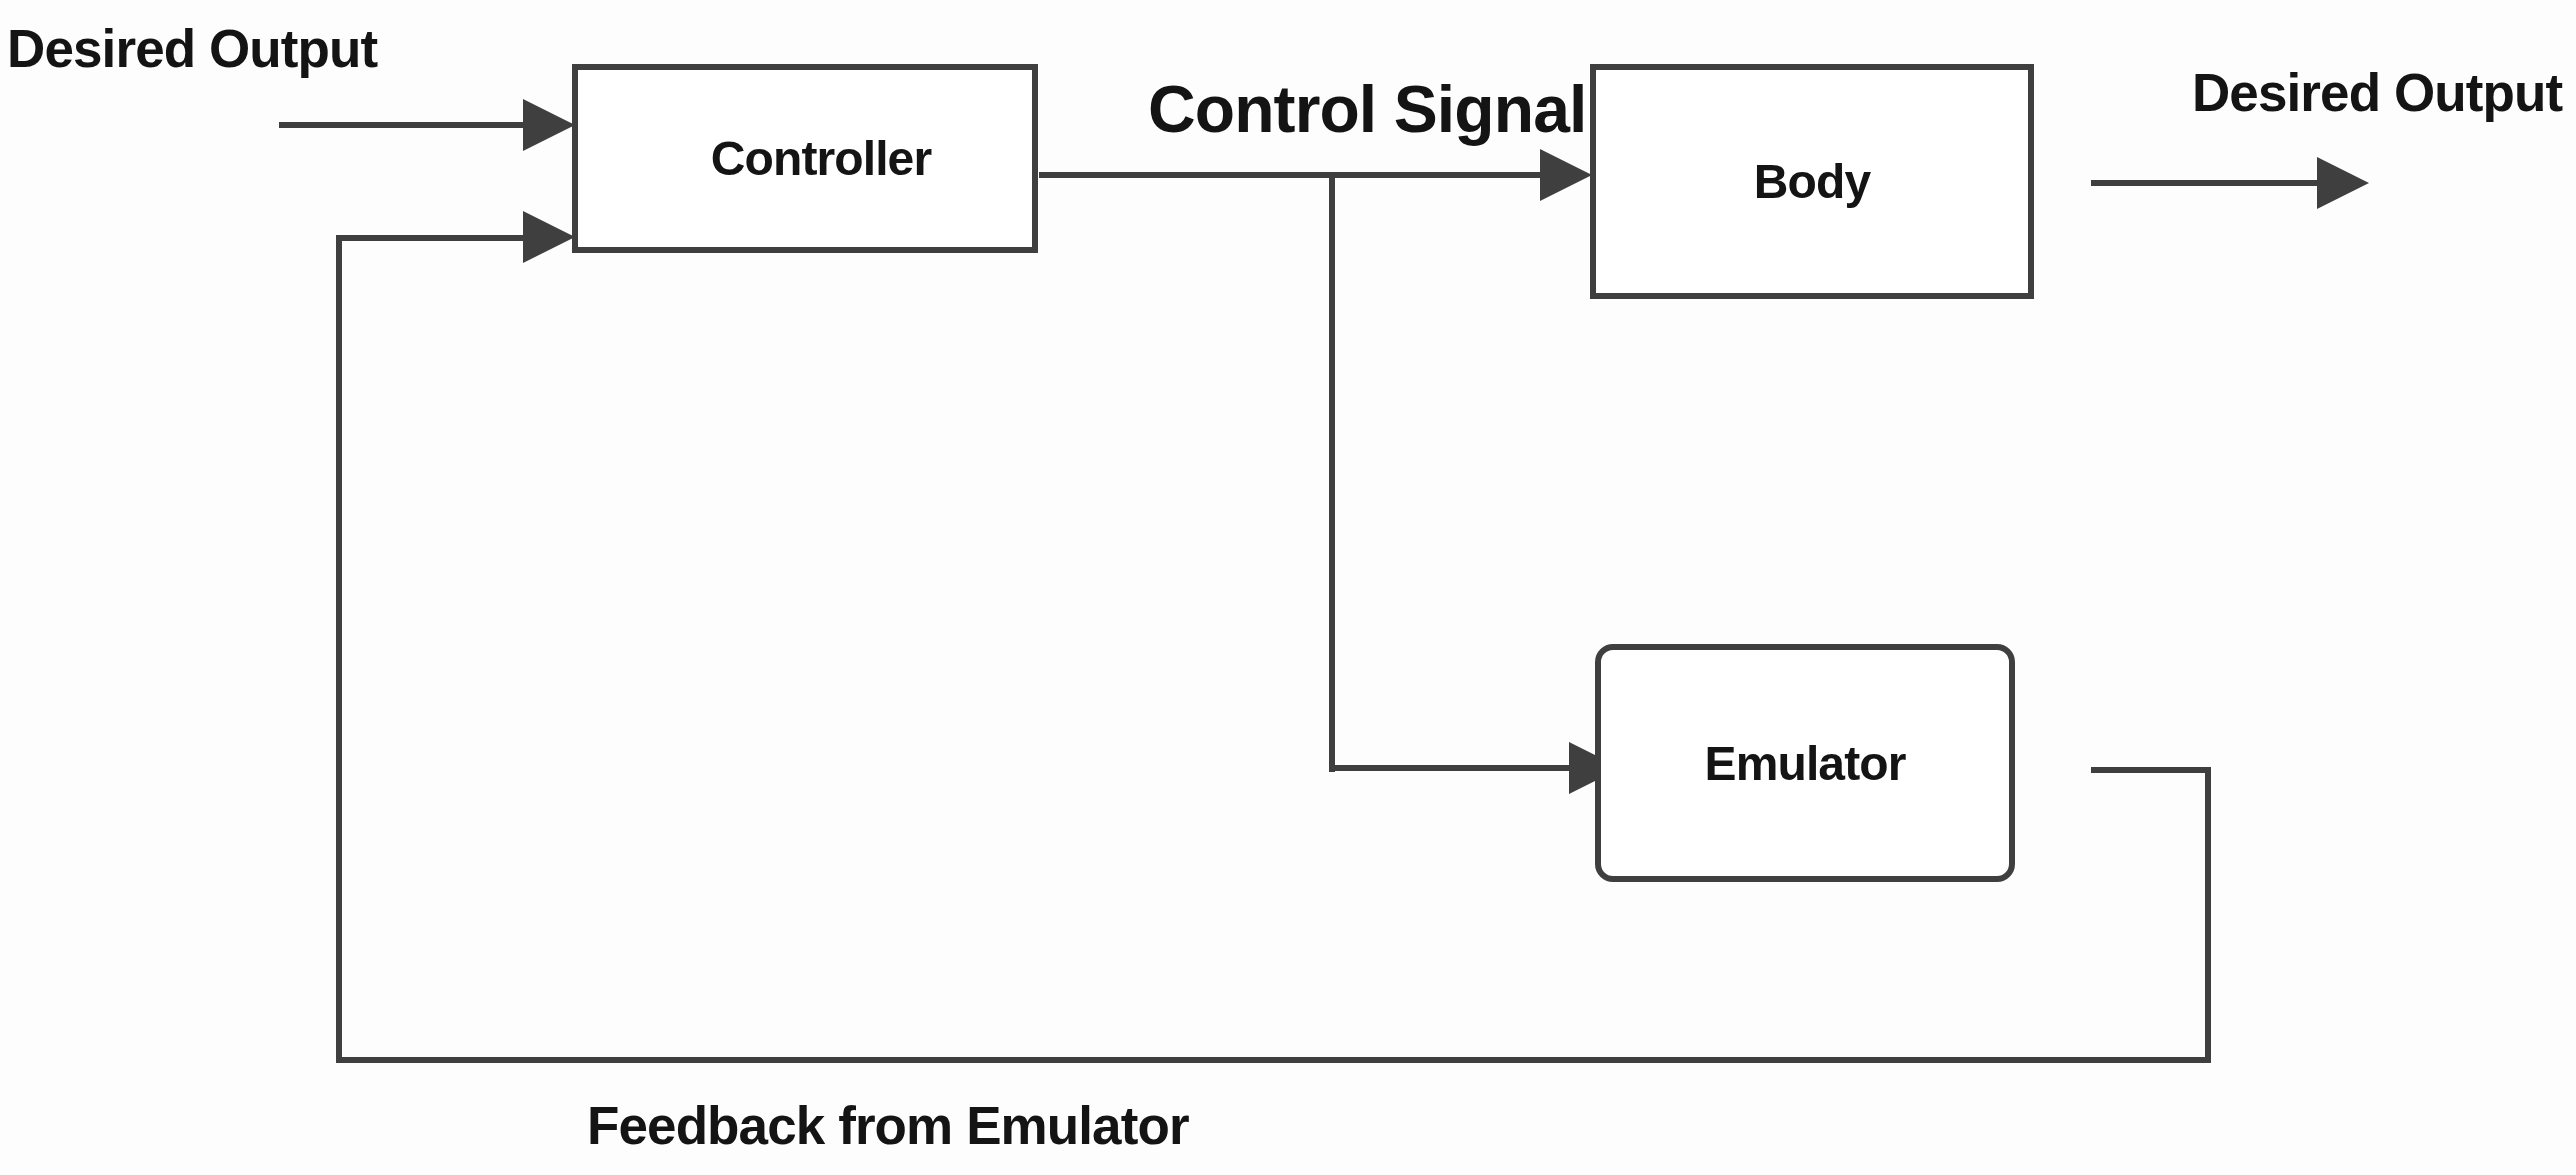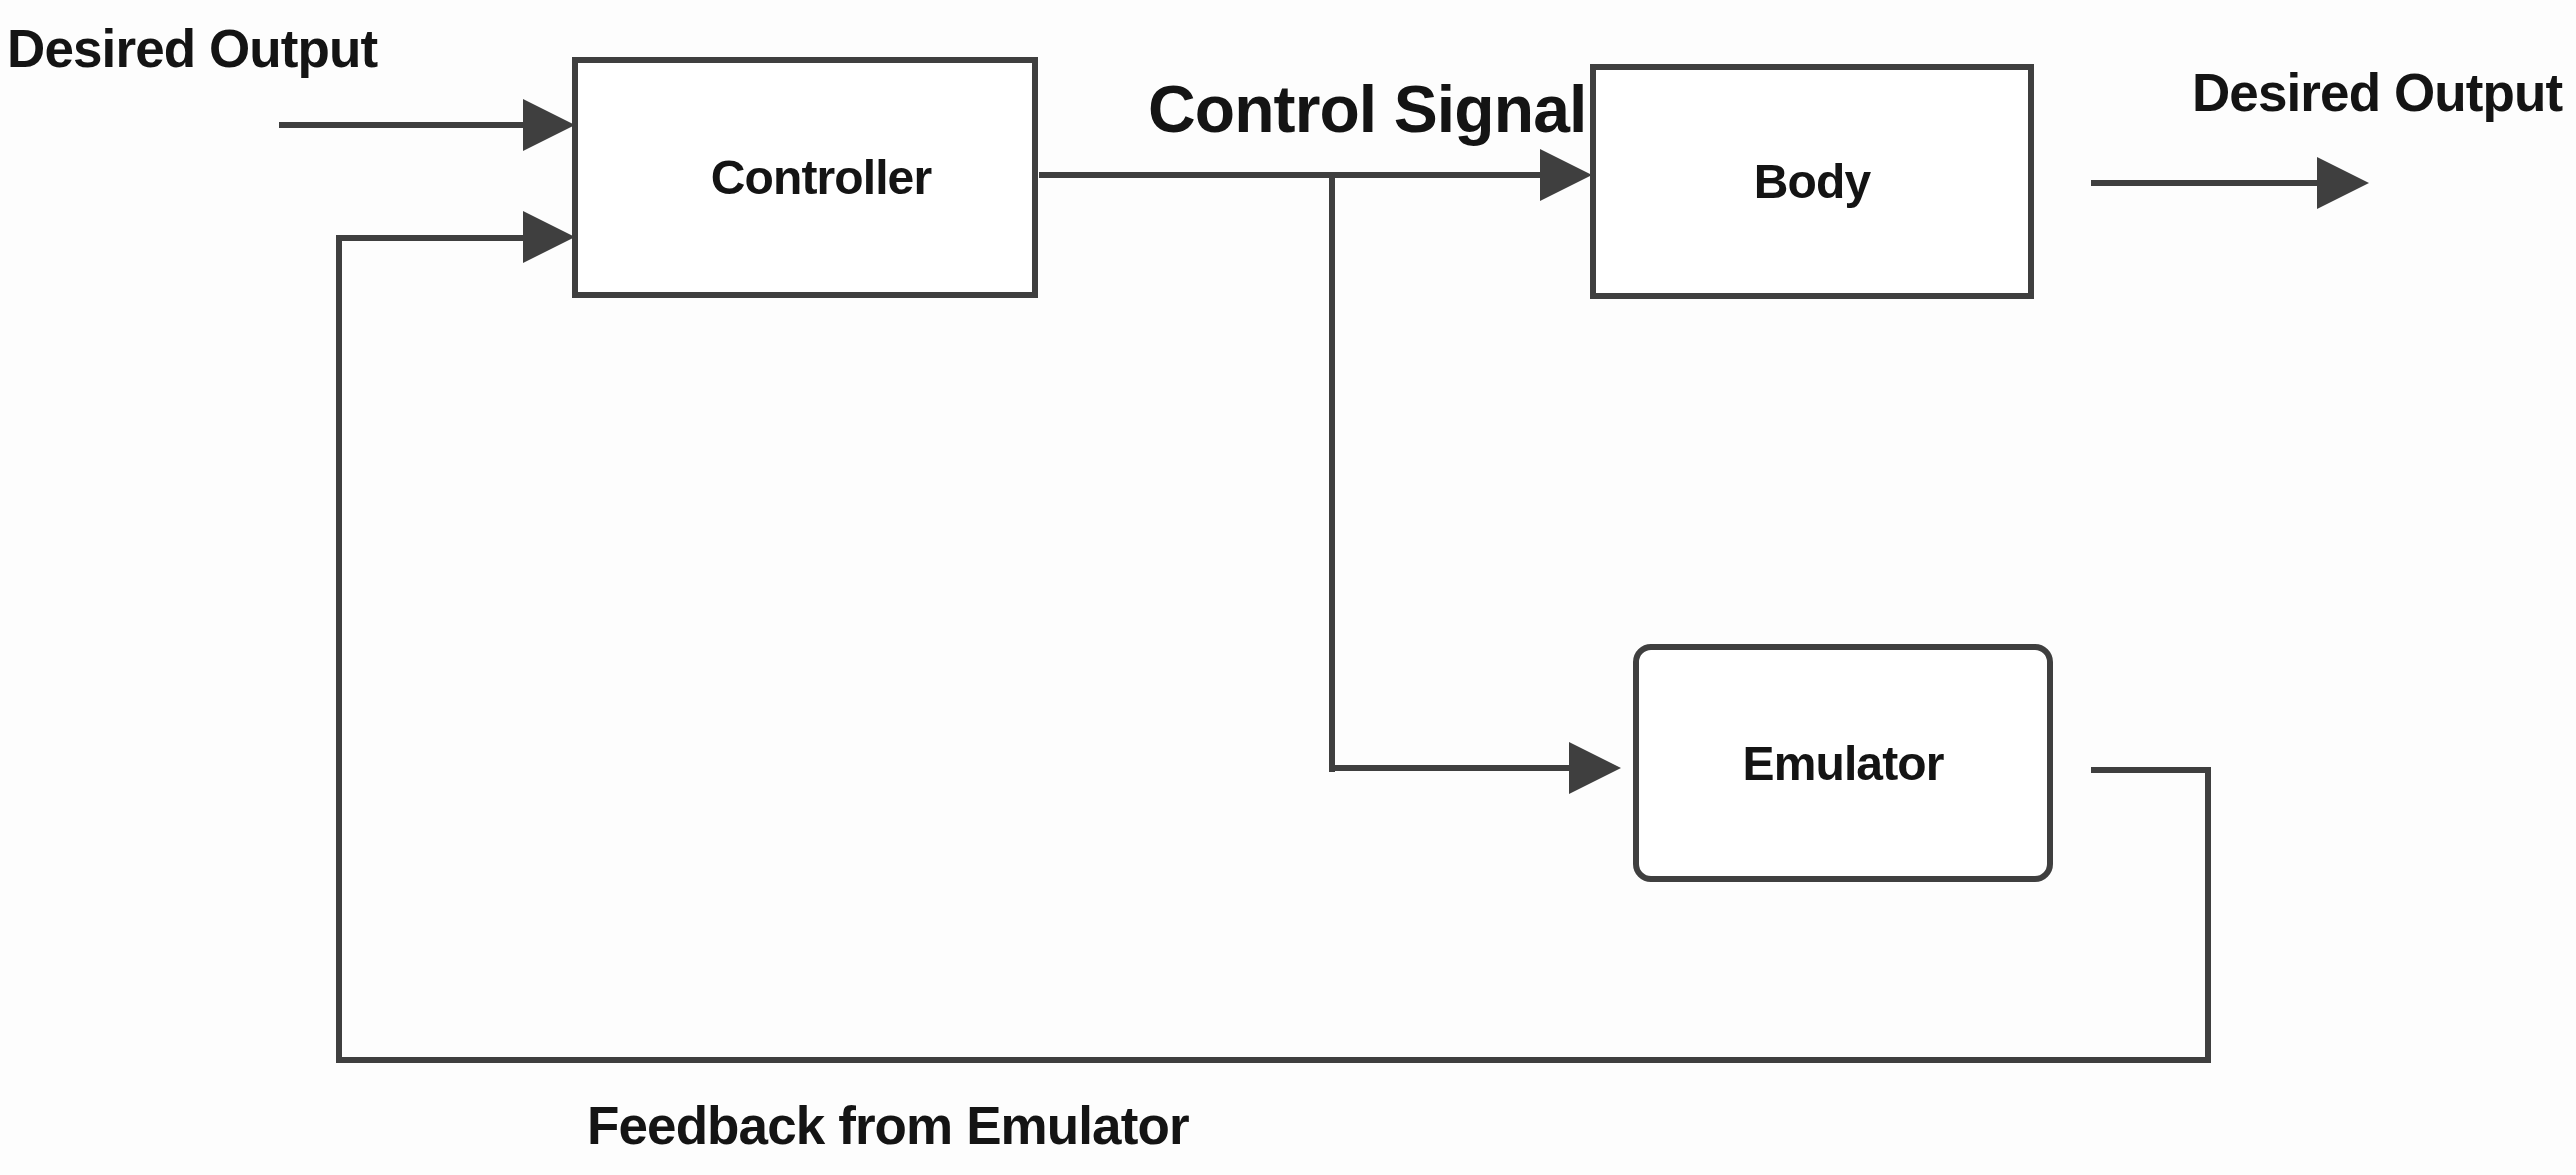--- a/index.html
+++ b/index.html
@@ -66,21 +66,21 @@
   <div class="lbl lbl-large" style="left:7.1px; top:19.6px;">Desired Output</div>
 
   <div class="hline" style="left:279px; top:122px; width:245px;"></div>
   <div class="arrow-right" style="left:523px; top:99px;"></div>
 
   <div class="vline" style="left:336px; top:235px; height:828px;"></div>
   <div class="hline" style="left:336px; top:235px; width:187px;"></div>
   <div class="arrow-right" style="left:523px; top:211px;"></div>
   <div class="hline" style="left:336px; top:1057px; width:1875px;"></div>
 
-  <div class="node" style="left:572px; top:57px; width:466px; height:241px;padding-left:32px;">
+  <div class="node" style="left:572px; top:64px; width:466px; height:189px;padding-left:32px;">
     <span class="node-label">Controller</span>
   </div>
 
   <div class="hline" style="left:1039px; top:172px; width:504px;"></div>
   <div class="arrow-right" style="left:1540px; top:149px;"></div>
   <div class="lbl lbl-mid" style="left:1148px; top:73px;">Control Signal</div>
 
   <div class="vline" style="left:1329px; top:175px; height:597px;"></div>
   <div class="hline" style="left:1329px; top:765px; width:243px;"></div>
   <div class="arrow-right" style="left:1569px; top:742px;"></div>
@@ -88,21 +88,21 @@
   </div>
 
   <div class="node" style="left:1590px; top:64px; width:444px; height:235px;">
     <span class="node-label">Body</span>
   </div>
 
   <div class="hline" style="left:2091px; top:180px; width:227px;"></div>
   <div class="arrow-right" style="left:2317px; top:157px;"></div>
   <div class="lbl lbl-large" style="left:2192px; top:64px;">Desired Output</div>
 
-  <div class="node" style="left:1633px; top:644px; width:420px; height:238px;border-radius:18px;">
+  <div class="node" style="left:1595px; top:644px; width:420px; height:238px;border-radius:18px;">
     <span class="node-label">Emulator</span>
   </div>
 
   <div class="hline" style="left:2091px; top:767px; width:119px;"></div>
   <div class="vline" style="left:2205px; top:767px; height:296px;"></div>
 
   <div class="lbl lbl-large" style="left:587px; top:1097px;">Feedback from Emulator</div>
 
 </div>
 

